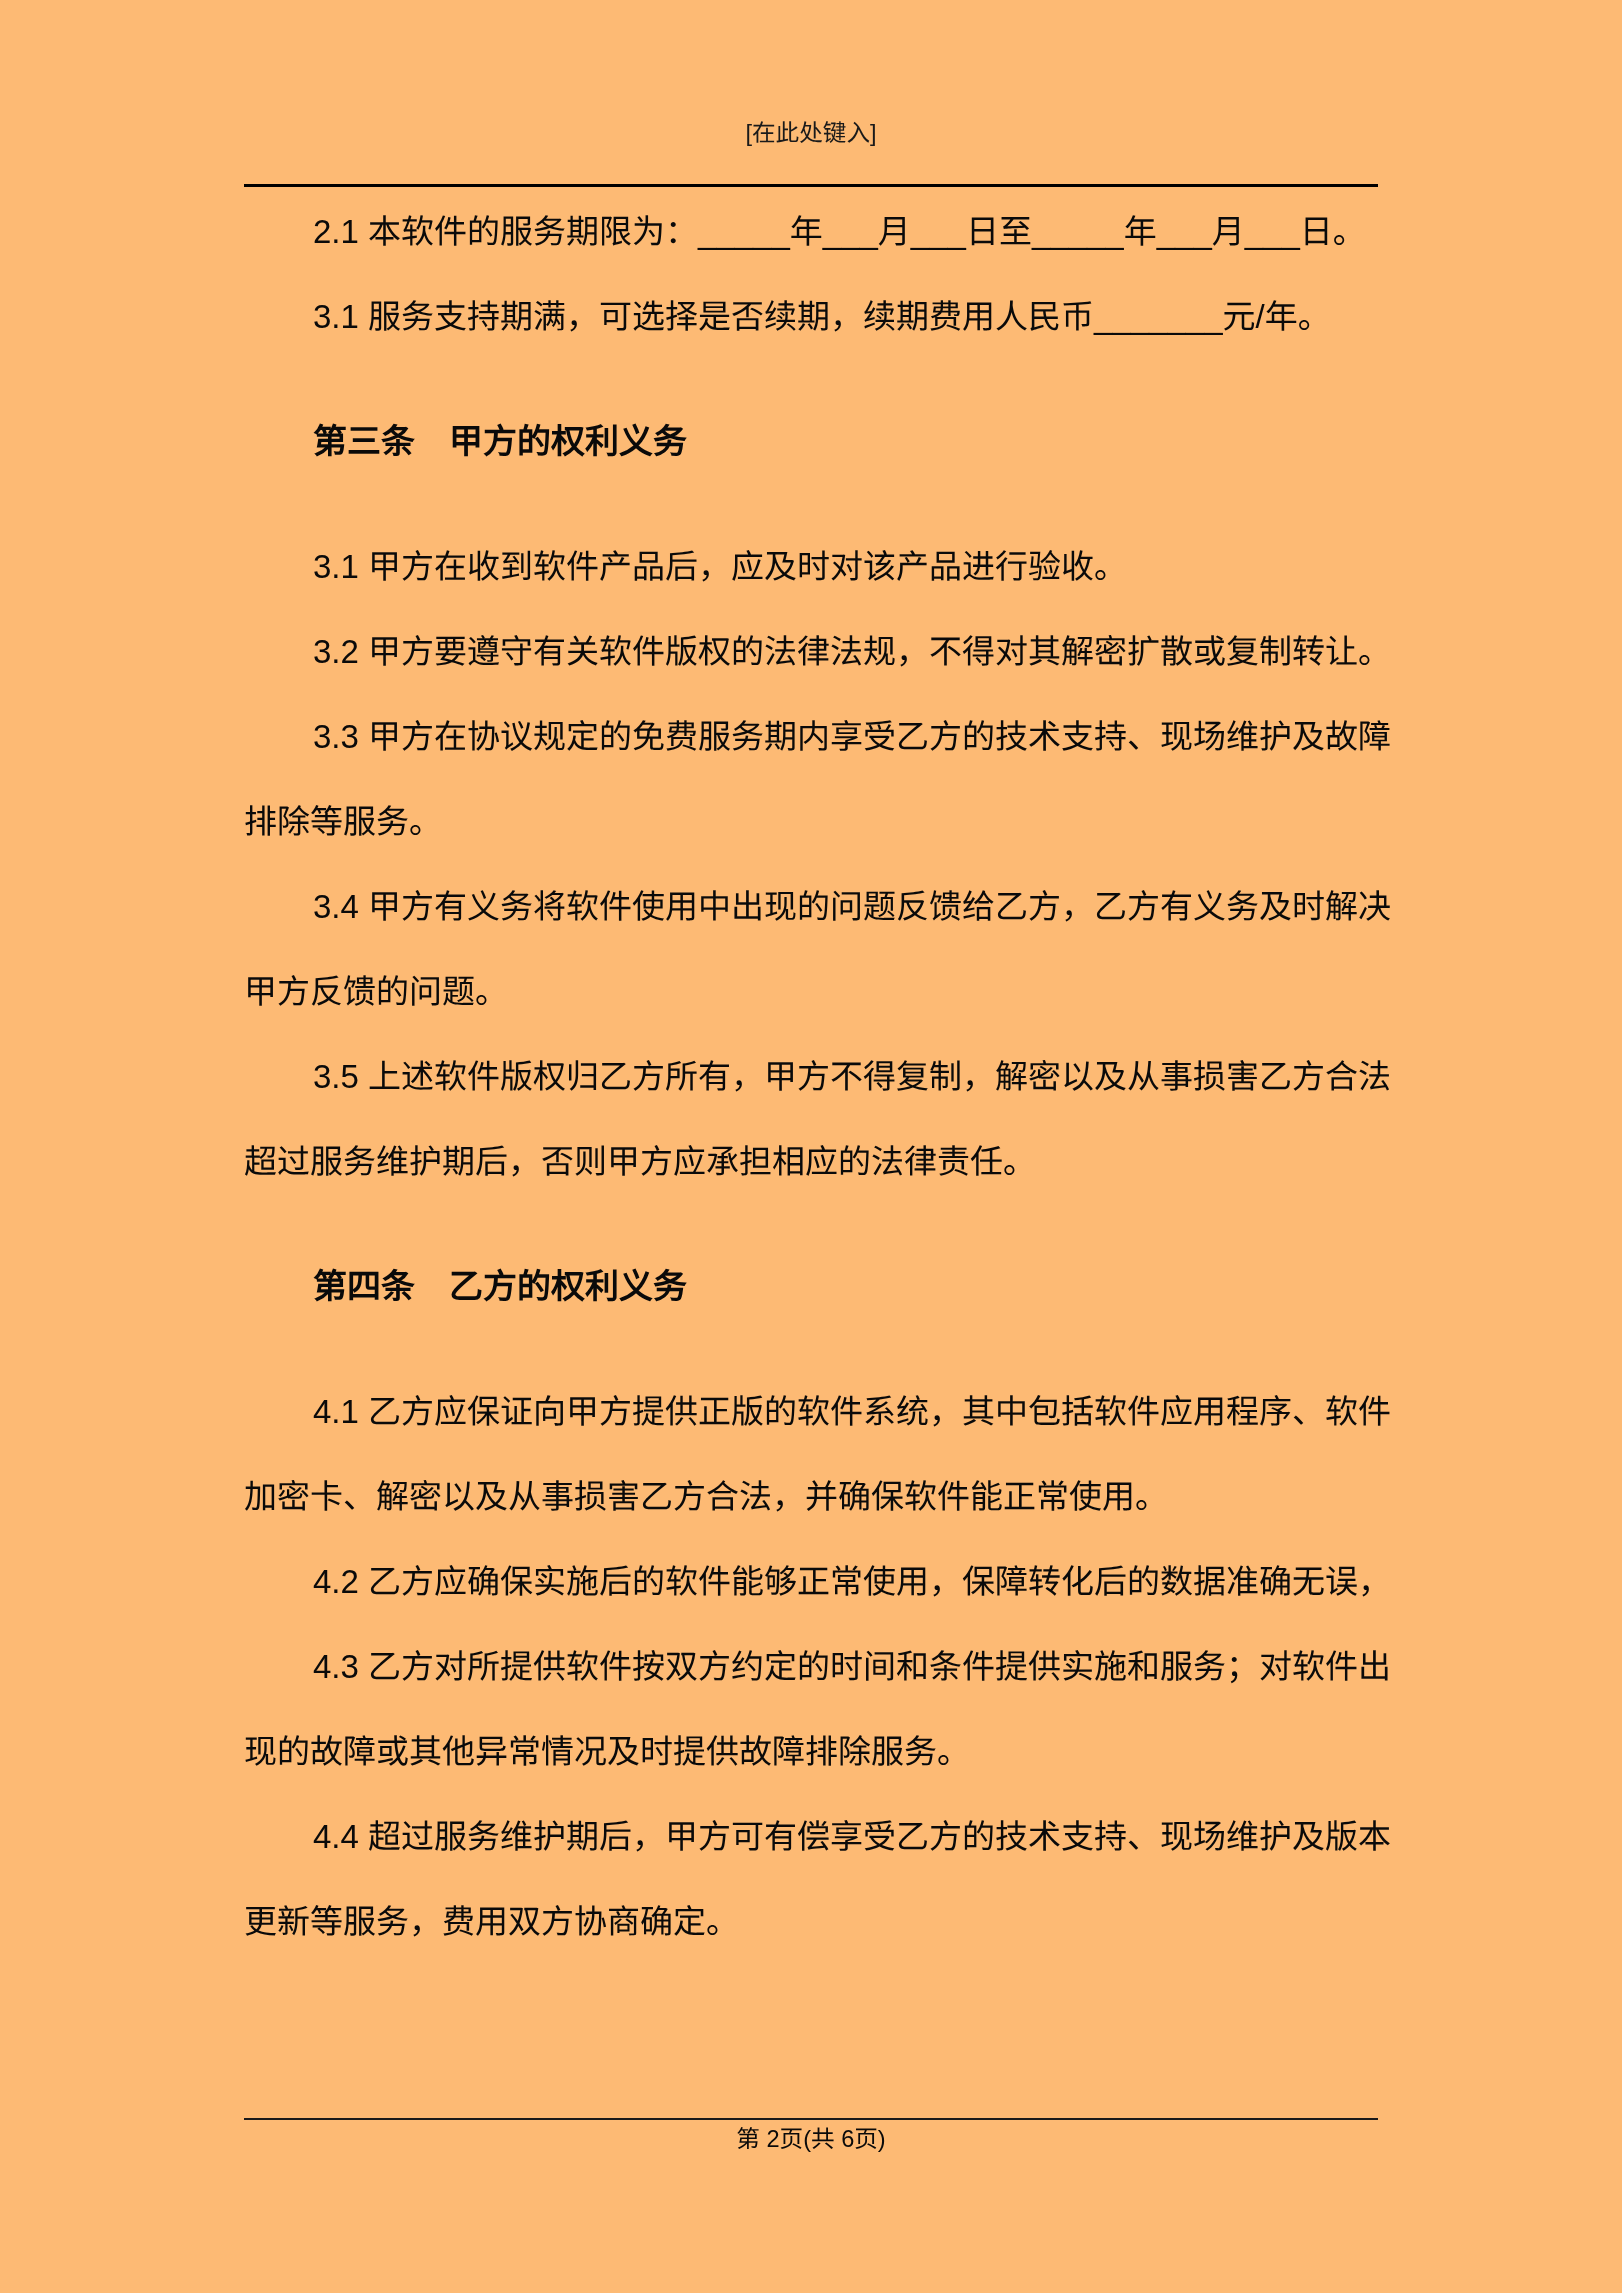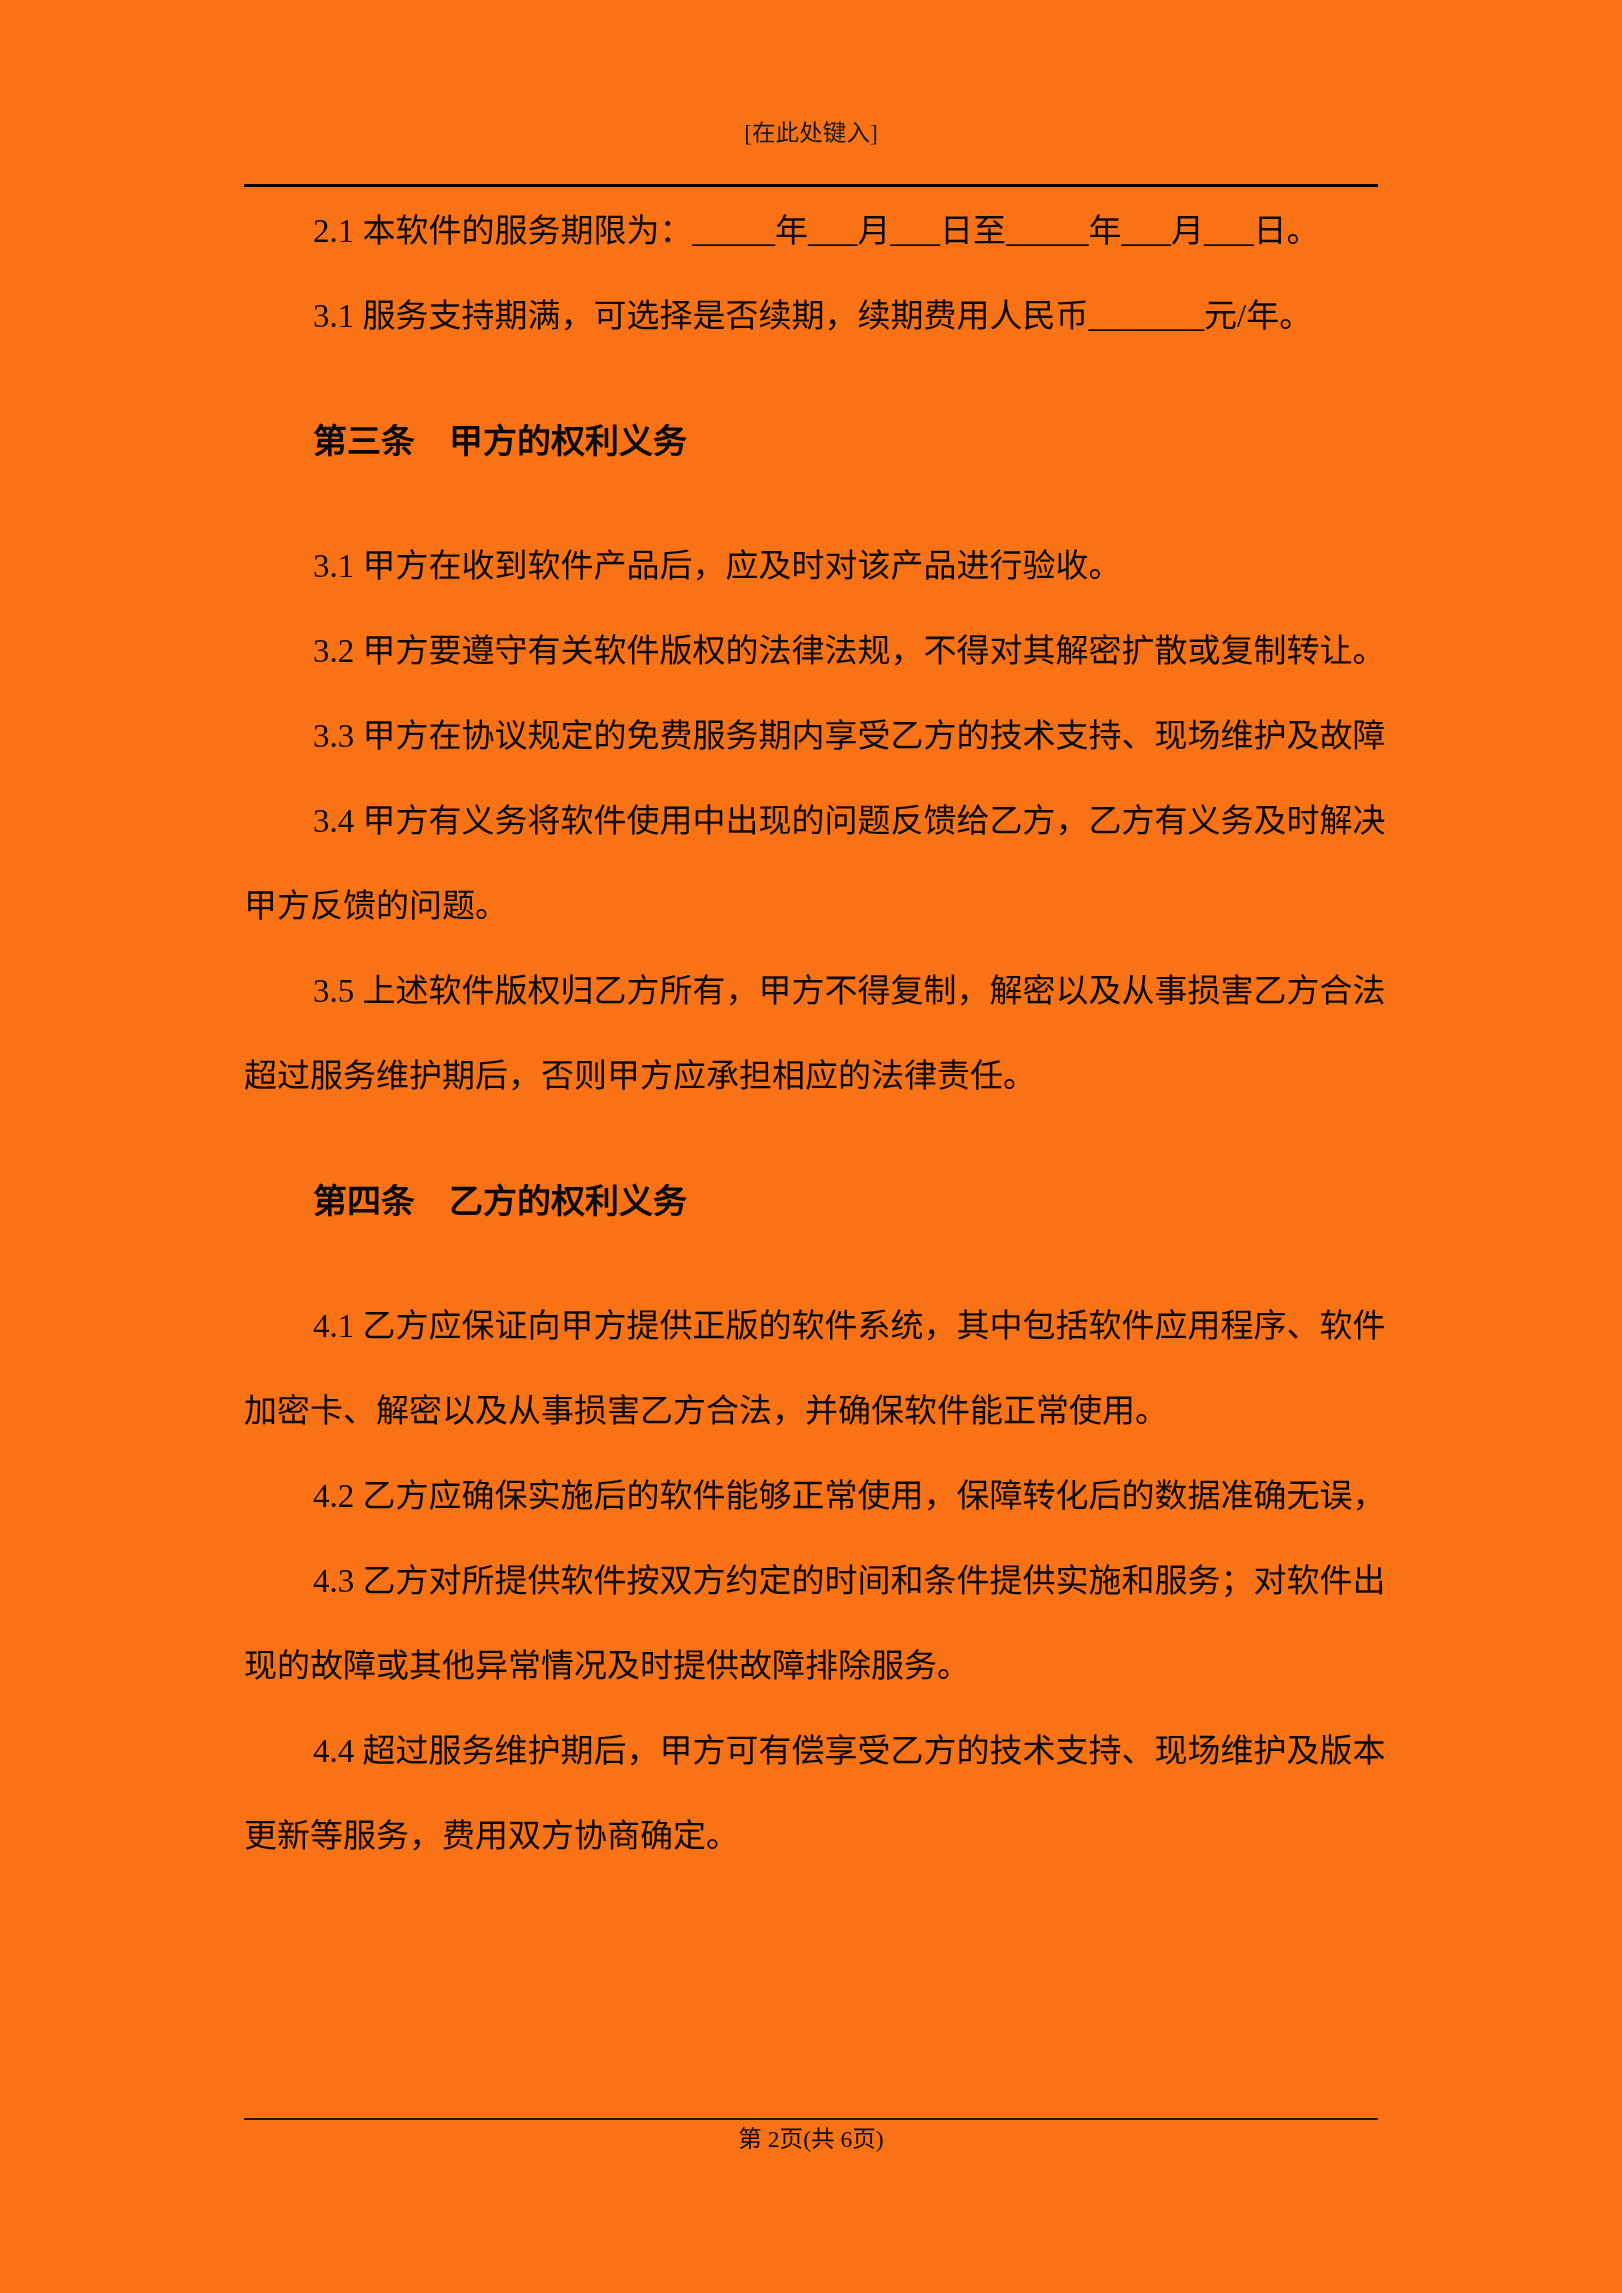--- a/index.html
+++ b/index.html
@@ -4,23 +4,23 @@
 <style>
   html, body {
     margin: 0;
     padding: 0;
     background: #ffffff;
   }
   .page {
     position: relative;
     width: 1623px;
     height: 2294px;
-    background: #f97316;
+    background: #fdba74;
     color: #000000;
-    font-family: Liberation Serif, serif;
+    font-family: Liberation Sans, sans-serif;
     overflow: hidden;
   }
   
   .header {
     position: absolute;
     top: 0;
     left: 244px;
     width: 1134px;
     height: 184px;
     border-bottom: 3.6px solid #000000;
@@ -83,20 +83,21 @@
   </div>
 
   <div class="content">
 
   <p class="line clause">2.1 本软件的服务期限为：_____年___月___日至_____年___月___日。</p>
       <p class="line clause">3.1 服务支持期满，可选择是否续期，续期费用人民币_______元/年。</p>
       <p class="line heading">第三条　甲方的权利义务</p>
       <p class="line clause">3.1 甲方在收到软件产品后，应及时对该产品进行验收。</p>
       <p class="line clause">3.2 甲方要遵守有关软件版权的法律法规，不得对其解密扩散或复制转让。</p>
       <p class="line clause">3.3 甲方在协议规定的免费服务期内享受乙方的技术支持、现场维护及故障</p>
+      <p class="line cont">排除等服务。</p>
       <p class="line clause">3.4 甲方有义务将软件使用中出现的问题反馈给乙方，乙方有义务及时解决</p>
       <p class="line cont">甲方反馈的问题。</p>
       <p class="line clause">3.5 上述软件版权归乙方所有，甲方不得复制，解密以及从事损害乙方合法</p>
       <p class="line cont">超过服务维护期后，否则甲方应承担相应的法律责任。</p>
       <p class="line heading">第四条　乙方的权利义务</p>
       <p class="line clause">4.1 乙方应保证向甲方提供正版的软件系统，其中包括软件应用程序、软件</p>
       <p class="line cont">加密卡、解密以及从事损害乙方合法，并确保软件能正常使用。</p>
       <p class="line clause">4.2 乙方应确保实施后的软件能够正常使用，保障转化后的数据准确无误，</p>
       <p class="line clause">4.3 乙方对所提供软件按双方约定的时间和条件提供实施和服务；对软件出</p>
       <p class="line cont">现的故障或其他异常情况及时提供故障排除服务。</p>

